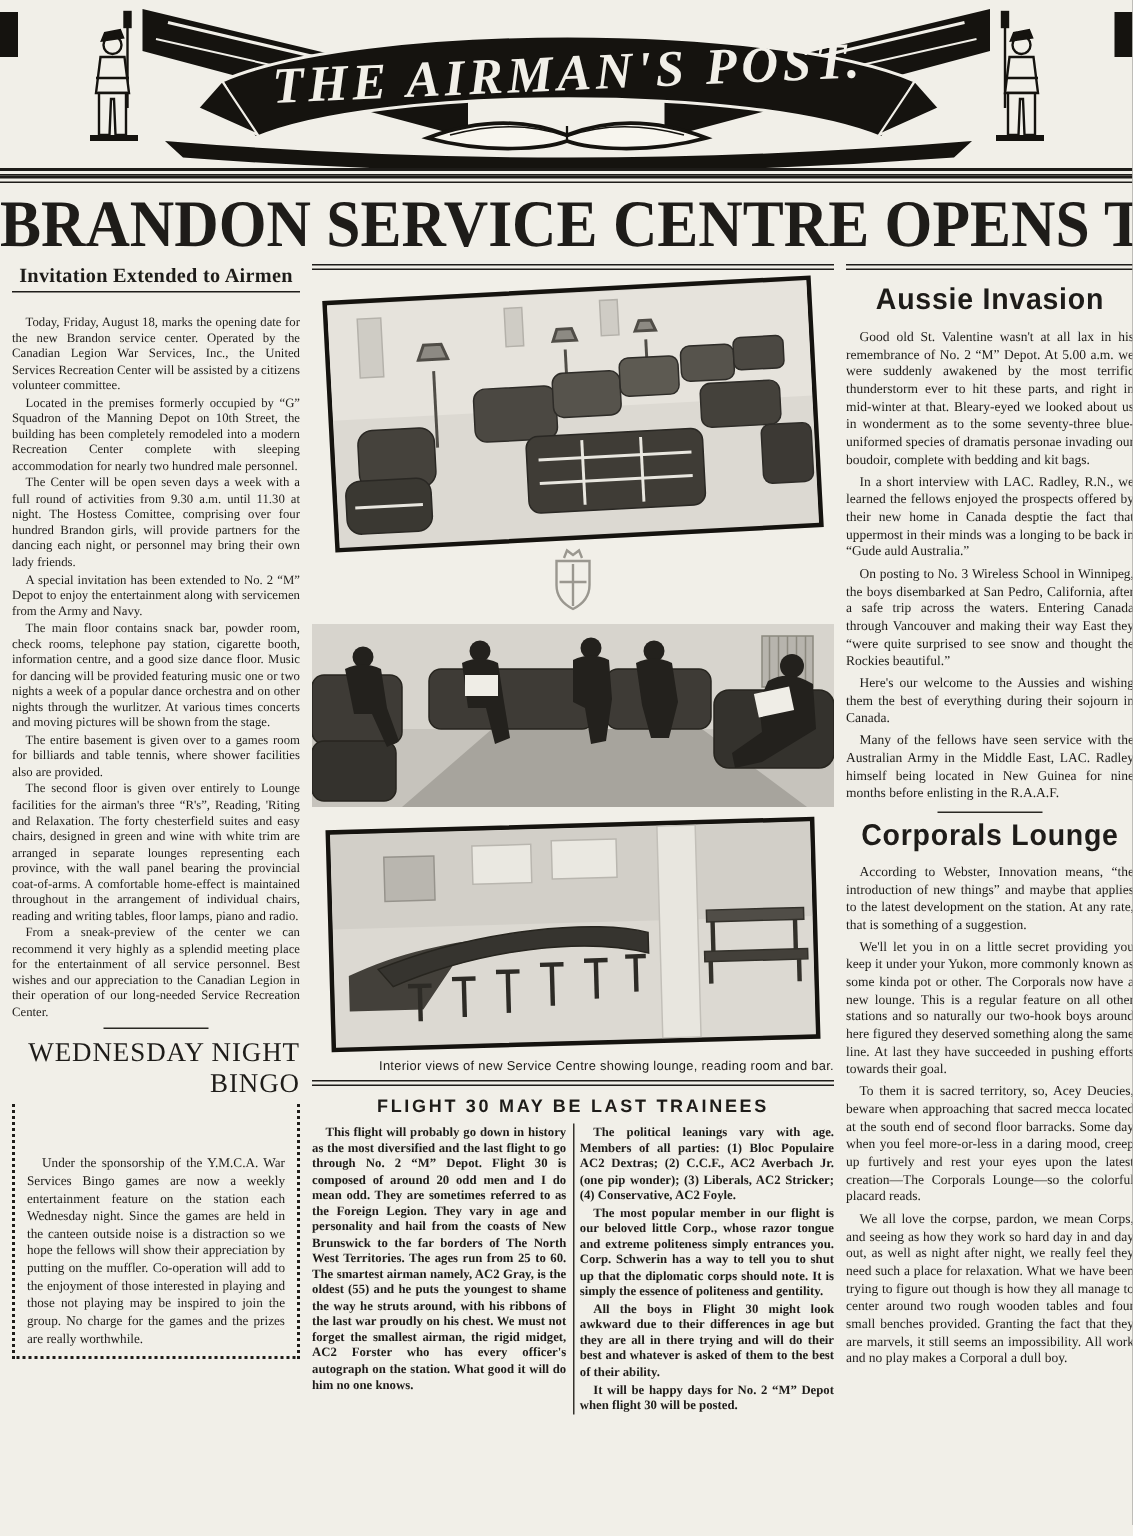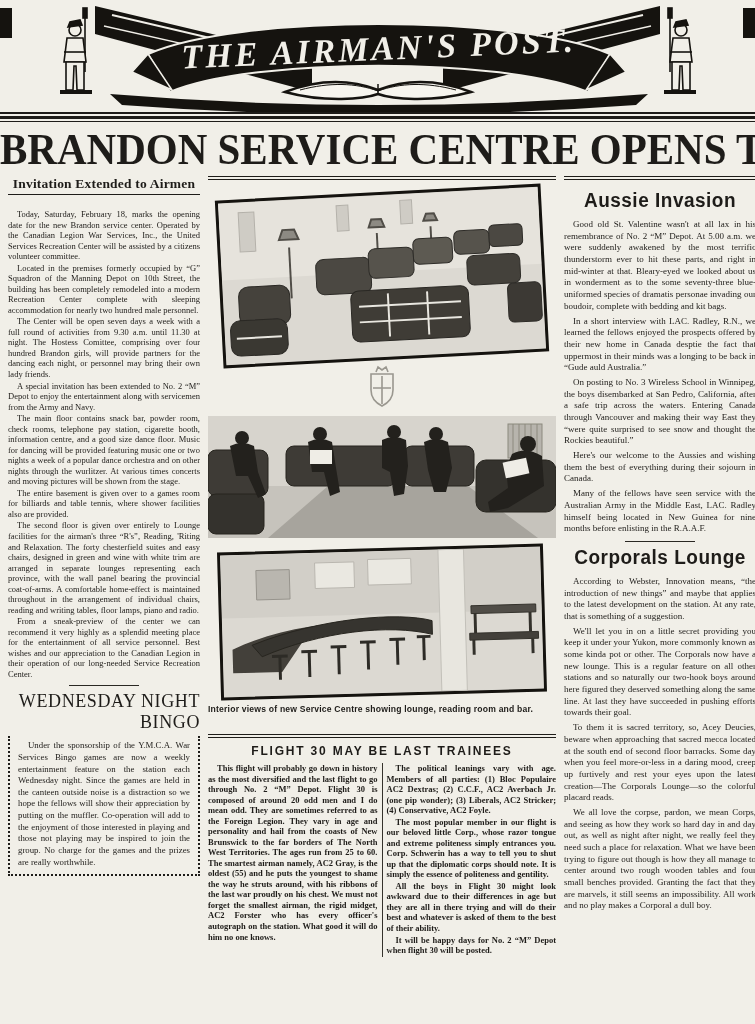--- a/index.html
+++ b/index.html
@@ -42,29 +42,29 @@
   .h-aussie, .h-corporals { font-size:19px; letter-spacing:0.5px; margin:10px 0 7px; transform:scaleY(1.05); }
   .h-corporals { margin-top:5px; }
   .h-flight { font-size:12px; letter-spacing:1.8px; margin:6px 0 5px; }
   .sdiv { width:70px; margin:6px auto 5px; border-top:1px solid #2a2823; }
   
   .h-bingo { font-size:18px; font-weight:normal; text-align:right; letter-spacing:0.6px; margin:2px 0 3px; }
   .bingo-box {
     border-left:2px dotted #1e1c19; border-right:2px dotted #1e1c19; border-bottom:2px dotted #1e1c19;
     padding:4px 8px 6px; margin-top:1px;
   }
-  .bingo-box p { font-size:8.8px; line-height:1.32; text-align:justify; text-indent:10px; }
+  .bingo-box p { font-size:8.8px; line-height:1.32; text-align:justify; text-indent:10px;margin-top:30px; }
   
   .photo-frame { border:3px solid #15130f; background:#dbd8d1; margin:0 auto; overflow:hidden; }
   .photo1 { width:326px; height:168px; transform:rotate(-3deg); margin-top:12px; }
   .photo3 { width:326px; height:148px; transform:rotate(-1.6deg); margin-top:6px; margin-bottom:8px; }
   .photo2 { width:348px; height:122px; margin-top:4px; }
   .crest { display:block; margin:4px auto 2px; opacity:0.75; }
-  .caption { font-family:"Liberation Sans", sans-serif; font-weight:bold; font-size:8.6px;
-             text-align:left; letter-spacing:0.2px; margin:2px 0 20px; }
+  .caption { font-family:"Liberation Sans", sans-serif; font-weight:normal; font-size:8.6px;
+             text-align:right; letter-spacing:0.2px; margin:2px 0 5px; }
   
   .fcols { display:flex;font-weight:bold; }
   .fcol { flex:1; }
   .fcol.first { padding-right:4px; }
   .fcol.second { padding-left:4px; }
   .fdiv { width:1px; background:#35322c; }
 </style>
 </head>
 <body>
 
@@ -127,21 +127,21 @@
 
   <div class="drule"></div>
   <div class="drule"></div>
 
   <div class="headline">BRANDON SERVICE CENTRE OPENS TONITE</div>
 
   <div class="cols">
 
     <div class="col-left">
       <h2 class="h-serif">Invitation Extended to Airmen</h2>
-      <p class="body">Today, Saturday, February 18, marks the opening date for the new Brandon service center. Operated by the Canadian Legion War Services, Inc., the United Services Recreation Center will be assisted by a citizens volunteer committee.</p>
+      <p class="body">Today, Friday, August 18, marks the opening date for the new Brandon service center. Operated by the Canadian Legion War Services, Inc., the United Services Recreation Center will be assisted by a citizens volunteer committee.</p>
       <p class="body">Located in the premises formerly occupied by “G” Squadron of the Manning Depot on 10th Street, the building has been completely remodeled into a modern Recreation Center complete with sleeping accommodation for nearly two hundred male personnel.</p>
       <p class="body">The Center will be open seven days a week with a full round of activities from 9.30 a.m. until 11.30 at night. The Hostess Comittee, comprising over four hundred Brandon girls, will provide partners for the dancing each night, or personnel may bring their own lady friends.</p>
       <p class="body">A special invitation has been extended to No. 2 “M” Depot to enjoy the entertainment along with servicemen from the Army and Navy.</p>
       <p class="body">The main floor contains snack bar, powder room, check rooms, telephone pay station, cigarette booth, information centre, and a good size dance floor. Music for dancing will be provided featuring music one or two nights a week of a popular dance orchestra and on other nights through the wurlitzer. At various times concerts and moving pictures will be shown from the stage.</p>
       <p class="body">The entire basement is given over to a games room for billiards and table tennis, where shower facilities also are provided.</p>
       <p class="body">The second floor is given over entirely to Lounge facilities for the airman's three “R's”, Reading, 'Riting and Relaxation. The forty chesterfield suites and easy chairs, designed in green and wine with white trim are arranged in separate lounges representing each province, with the wall panel bearing the provincial coat-of-arms. A comfortable home-effect is maintained throughout in the arrangement of individual chairs, reading and writing tables, floor lamps, piano and radio.</p>
       <p class="body">From a sneak-preview of the center we can recommend it very highly as a splendid meeting place for the entertainment of all service personnel. Best wishes and our appreciation to the Canadian Legion in their operation of our long-needed Service Recreation Center.</p>
       <div class="sdiv"></div>
       <h2 class="h-bingo">WEDNESDAY NIGHT BINGO</h2>
       <div class="bingo-box">

